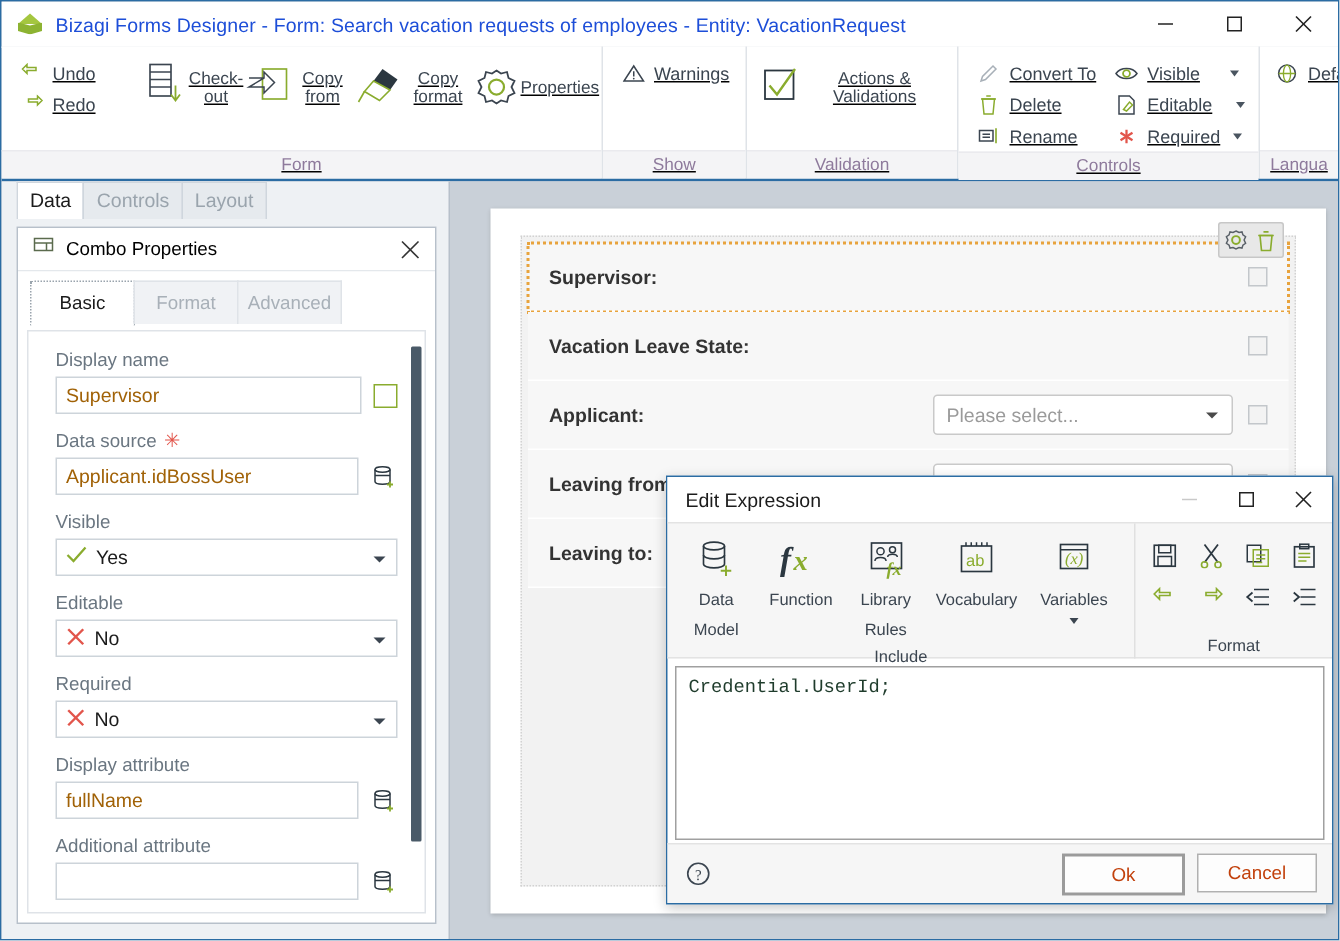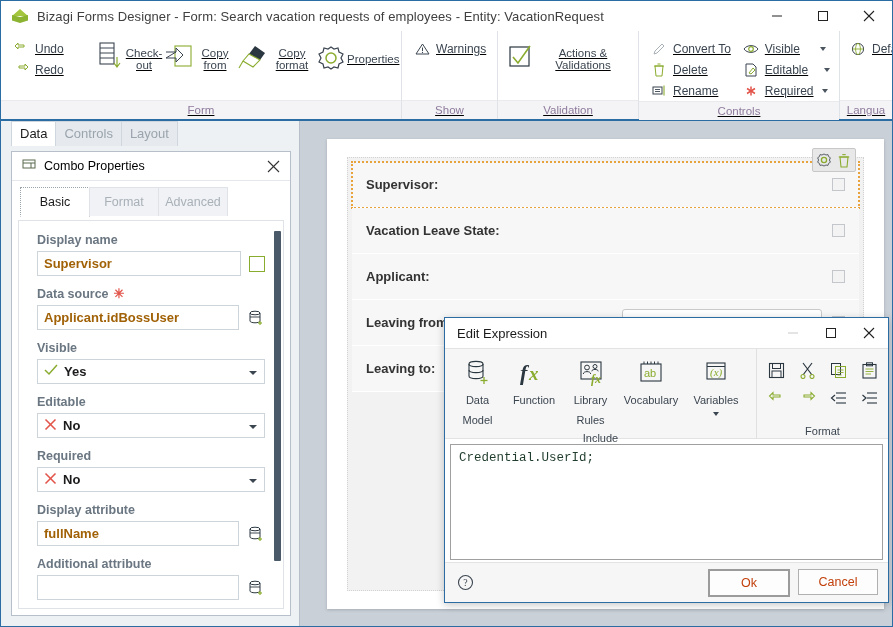--- a/index.html
+++ b/index.html
@@ -35,21 +35,21 @@
     width: 0; height: 0;
     border-left: 8px solid transparent; border-right: 8px solid transparent;
     border-bottom: 7px solid #a4c63f;
   }
   .app-logo .cube2 {
     position: absolute; left: 0; top: 7px; width: 16px; height: 8px;
     background: #8db332;
     clip-path: polygon(0 0, 50% 25%, 100% 0, 100% 70%, 50% 100%, 0 70%);
   }
   .title-text {
-    font-size: 13px; color: #404040; white-space: nowrap;
+    font-size: 13px; color: #1d4ed8; white-space: nowrap;
     letter-spacing: 0.1px;
   }
   .win-buttons {
     margin-left: auto; display: flex; height: 30px;
   }
   .win-btn {
     width: 46px; height: 30px; display: flex; align-items: center; justify-content: center;
     color: #222; font-size: 13px;
   }
   .win-btn svg { display: block; }
@@ -136,21 +136,21 @@
     margin-right: -1px;
   }
   .props-tab.active {
     background: #ffffff; color: #1b1b1b;
     border: 1px dotted #9aa4ad; border-bottom: 1px solid #ffffff;
   }
 
   .props-body {
     position: absolute; left: 6px; right: 6px; top: 68px; bottom: 6px;
     border: 1px solid #dfe3e8; border-top: 1px solid #dfe3e8;
-    background: #ffffff; overflow: hidden; font-weight: bold;
+    background: #ffffff; overflow: hidden;
   }
   .fields { padding: 12px 18px 0 18px; }
   .flabel { font-size: 12.5px; color: #6a7681; margin-bottom: 4px; display: flex; align-items: center; gap: 5px; }
   .frow { display: flex; align-items: center; gap: 8px; margin-bottom: 11px; }
   .finput {
     flex: 1; height: 25px; border: 1px solid #cdd4da; background: #fff;
     font-size: 13px; color: #a16207; padding: 0 6px; box-sizing: border-box;
     display: flex; align-items: center;
   }
   .fselect {
@@ -688,20 +688,24 @@
           <div class="fld-row">
             <span class="fld-label">Vacation Leave State:</span>
             <span class="fld-ctrl">
               <span class="cb-sq"></span>
             </span>
           </div>
 
           <div class="fld-row">
             <span class="fld-label">Applicant:</span>
             <span class="fld-ctrl">
+              <span class="ddl">
+                <span>Please select...</span>
+                <span class="dcaret"></span>
+              </span>
               <span class="cb-sq"></span>
             </span>
           </div>
 
           <div class="fld-row">
             <span class="fld-label">Leaving from:</span>
             <span class="fld-ctrl">
               <span class="ddl">
                 <span></span>
                 <span class="dcaret"></span>

